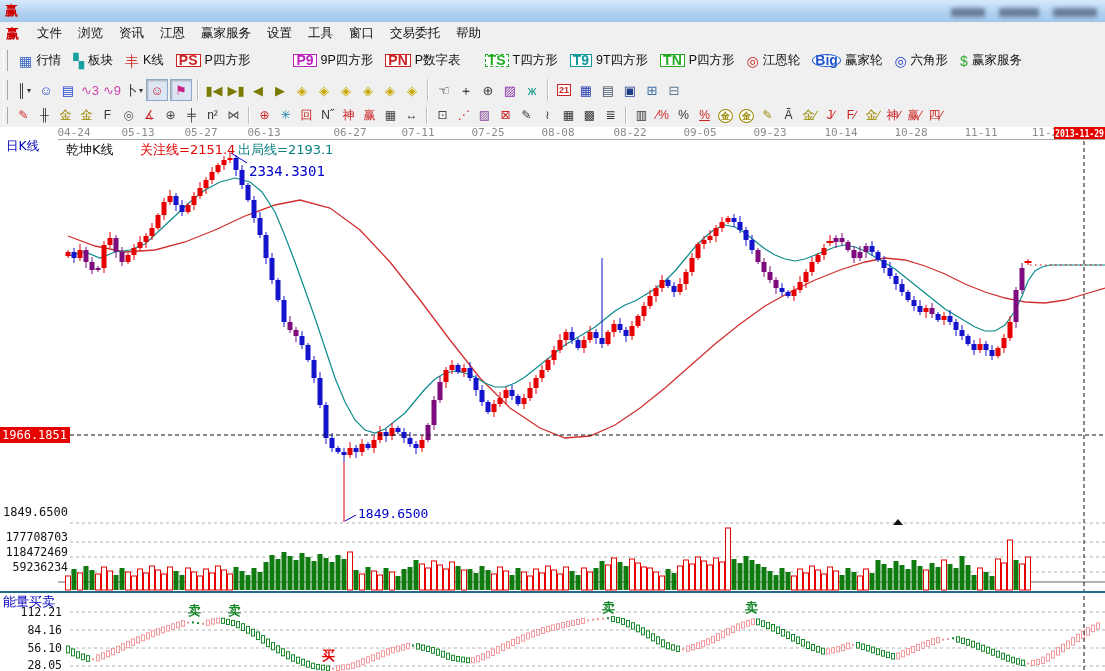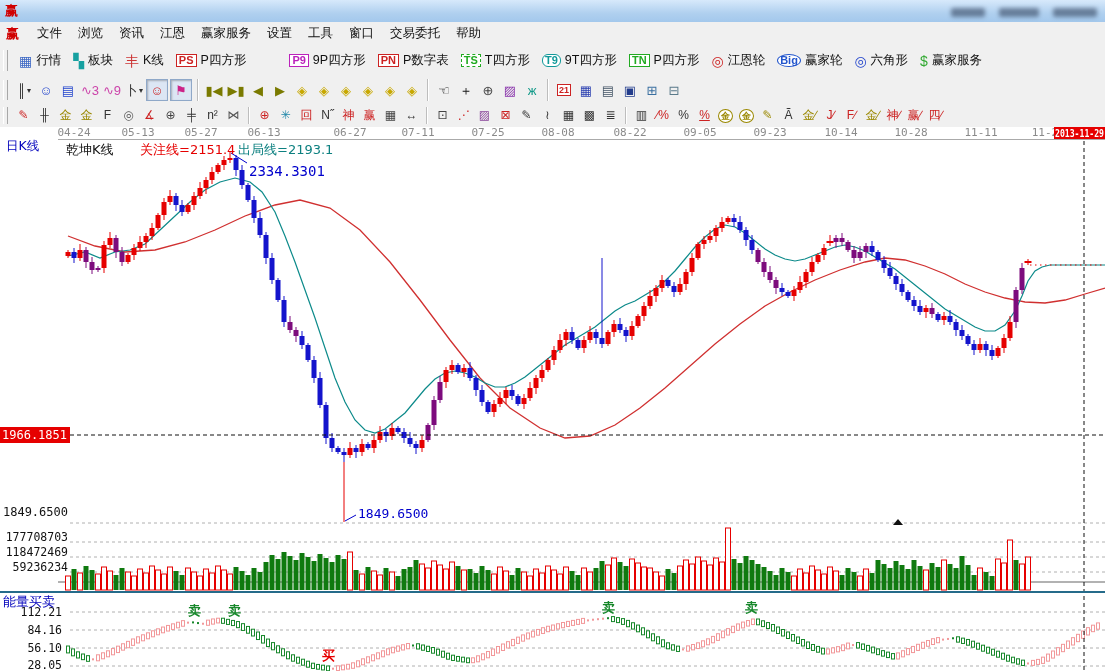--- a/index.html
+++ b/index.html
@@ -20,21 +20,21 @@
   
   .toolbar{position:absolute;left:0;width:1105px;background:#f0f0f0;display:flex;align-items:center;
     border-bottom:1px solid #d5d5d5;}
   #tb1{top:45px;height:31px;}
   #tb2{top:76px;height:28px;}
   #tb3{top:104px;height:23px;}
   .grip{width:3px;height:70%;border-left:1px solid #fff;border-right:1px solid #a8a8a8;margin:0 5px 0 3px;}
   .tb-sep{width:1px;height:78%;background:#bdbdbd;border-right:1px solid #fff;margin:0 4px;}
   .tb1-btn{display:flex;align-items:center;gap:4px;padding:2px 6px;font-size:12.5px;color:#111;cursor:default;}
   .tb1-glyph{font-size:14px;line-height:14px;}
-  .tb1-badge{font-size:11px;font-weight:bold;line-height:11px;padding:0 2px;border:1px solid;min-width:12px;text-align:center;background:#fff;}
+  .tb1-badge{font-size:14px;font-weight:bold;line-height:11px;padding:0 2px;border:1px solid;min-width:12px;text-align:center;background:#fff;}
   .ico{width:20px;height:20px;margin:1px 1px;display:flex;align-items:center;justify-content:center;
     font-size:13px;line-height:13px;cursor:default;position:relative;}
   .ico.sel{border:1px solid #8fa8c8;background:#dce6f4;box-shadow:inset 1px 1px 2px rgba(0,0,0,.25);}
   .ico .dd{font-size:8px;color:#333;margin-left:1px;}
   .ico .ubar{text-decoration:underline;}
   .ico-badge{font-size:9px;font-weight:bold;border:1px solid;padding:0 1px;line-height:10px;background:#fff;}
   .ico-badge.round{border-radius:50%;padding:1px 2px;}
   #tb3 .ico{width:19px;height:18px;font-size:12px;}
   
   #chart-wrap{position:absolute;left:0;top:127px;width:1105px;height:544px;background:#fff;}
@@ -75,25 +75,25 @@
       </div>
       <div class="tb1-btn">
         <span class="tb1-badge" style="color: rgb(187, 34, 187); border-color: rgb(187, 34, 187); margin-left: 31px;">P9</span>
         <span>9P四方形</span>
       </div>
       <div class="tb1-btn">
         <span class="tb1-badge" style="color: rgb(204, 34, 34); border-color: rgb(204, 34, 34);">PN</span>
         <span>P数字表</span>
       </div>
       <div class="tb1-btn">
-        <span class="tb1-badge" style="color: rgb(34, 170, 34); border-color: rgb(34, 170, 34); border-style: dashed;">TS</span>
+        <span class="tb1-badge" style="color: rgb(34, 170, 34); border-color: rgb(34, 170, 34); border-style: dashed; margin-left: 12px;">TS</span>
         <span>T四方形</span>
       </div>
       <div class="tb1-btn">
-        <span class="tb1-badge" style="color: rgb(17, 153, 153); border-color: rgb(17, 153, 153); border-radius: 6px;">T9</span>
+        <span class="tb1-badge" style="color: rgb(17, 153, 153); border-color: rgb(17, 153, 153);">T9</span>
         <span>9T四方形</span>
       </div>
       <div class="tb1-btn">
         <span class="tb1-badge" style="color: rgb(34, 170, 34); border-color: rgb(34, 170, 34);">TN</span>
         <span>P四方形</span>
       </div>
       <div class="tb1-btn">
         <span class="tb1-glyph" style="color: rgb(204, 34, 34);">◎</span>
         <span>江恩轮</span>
       </div>

